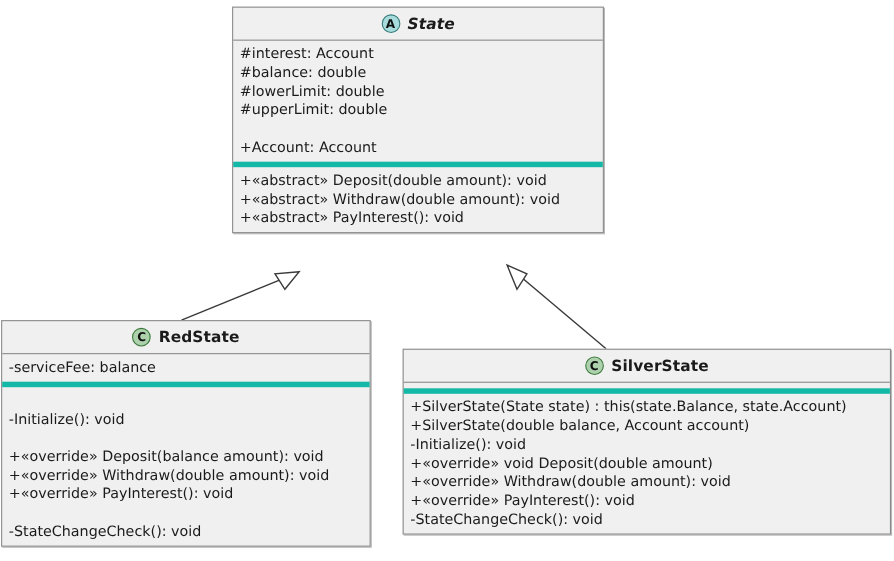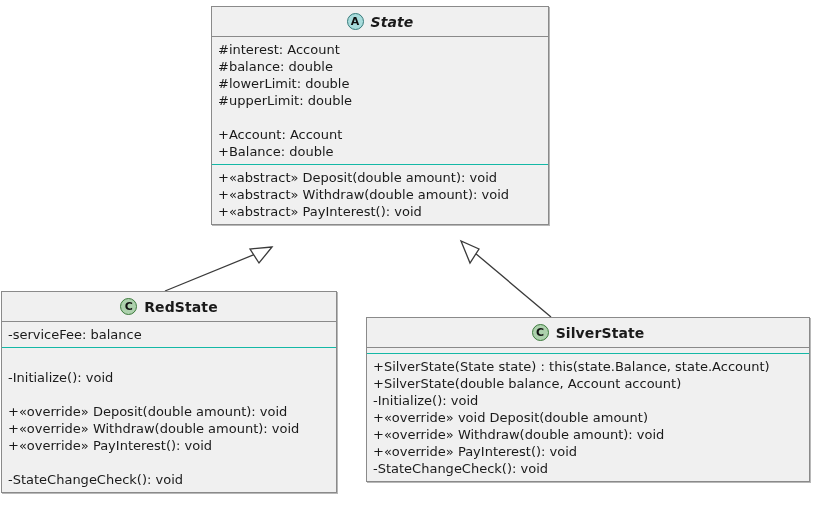--- a/index.html
+++ b/index.html
@@ -87,21 +87,21 @@
     background: #add1ad;
     border: 1px solid #3c7a3c;
     color: #101010;
   }
 
   .compartment {
     padding: 4px 5px 4px 6px;
     box-sizing: border-box;
   }
   .compartment + .compartment {
-    border-top: 1px solid #14b8a6;
+    border-top: 5px solid #14b8a6;
   }
   .compartment.empty-compartment {
     padding: 0;
     height: 5px;
   }
 
   .member-line {
     font-size: 13px;
     line-height: 17px;
     white-space: nowrap;
@@ -138,42 +138,41 @@
       <span class="type-marker abstract-marker">A</span>
       <span class="class-title abstract-name">State</span>
     </div>
     <div class="compartment">
       <div class="member-line">#interest: Account</div>
       <div class="member-line">#balance: double</div>
       <div class="member-line">#lowerLimit: double</div>
       <div class="member-line">#upperLimit: double</div>
       <div class="member-line spacer-line"></div>
       <div class="member-line">+Account: Account</div>
-      <div class="member-line">+Balance: double</div>
     </div>
     <div class="compartment">
       <div class="member-line">+«abstract» Deposit(double amount): void</div>
       <div class="member-line">+«abstract» Withdraw(double amount): void</div>
       <div class="member-line">+«abstract» PayInterest(): void</div>
     </div>
   </div>
 
   <div class="uml-class" id="class-redstate">
     <div class="class-header">
       <span class="type-marker class-marker">C</span>
       <span class="class-title">RedState</span>
     </div>
     <div class="compartment">
       <div class="member-line">-serviceFee: balance</div>
     </div>
     <div class="compartment">
       <div class="member-line spacer-line"></div>
       <div class="member-line">-Initialize(): void</div>
       <div class="member-line spacer-line"></div>
-      <div class="member-line">+«override» Deposit(double amount): void</div>
+      <div class="member-line">+«override» Deposit(balance amount): void</div>
       <div class="member-line">+«override» Withdraw(double amount): void</div>
       <div class="member-line">+«override» PayInterest(): void</div>
       <div class="member-line spacer-line"></div>
       <div class="member-line">-StateChangeCheck(): void</div>
     </div>
   </div>
 
   <div class="uml-class" id="class-silverstate">
     <div class="class-header">
       <span class="type-marker class-marker">C</span>

